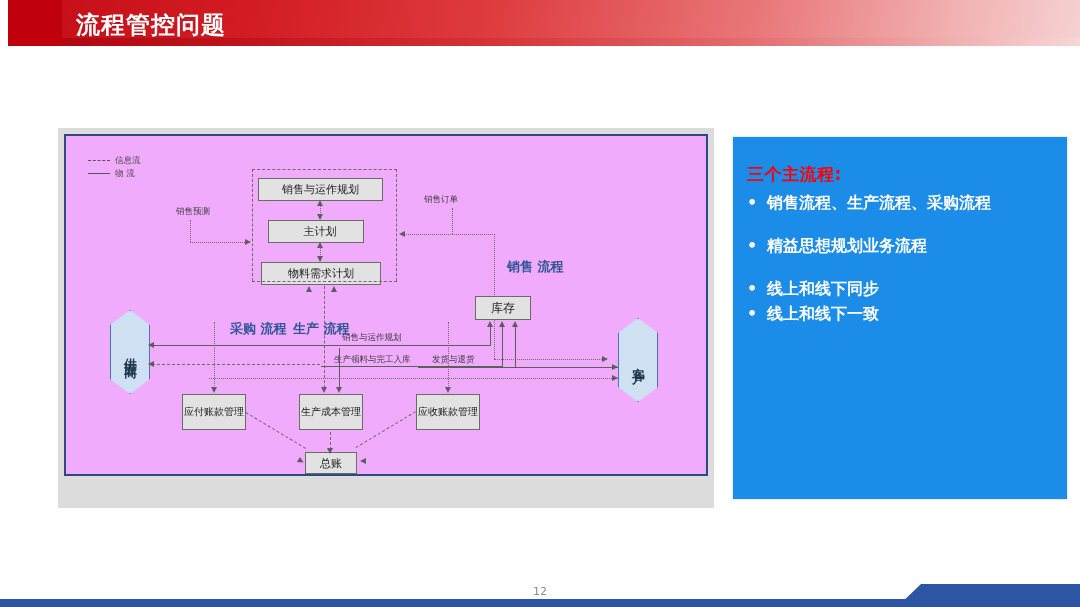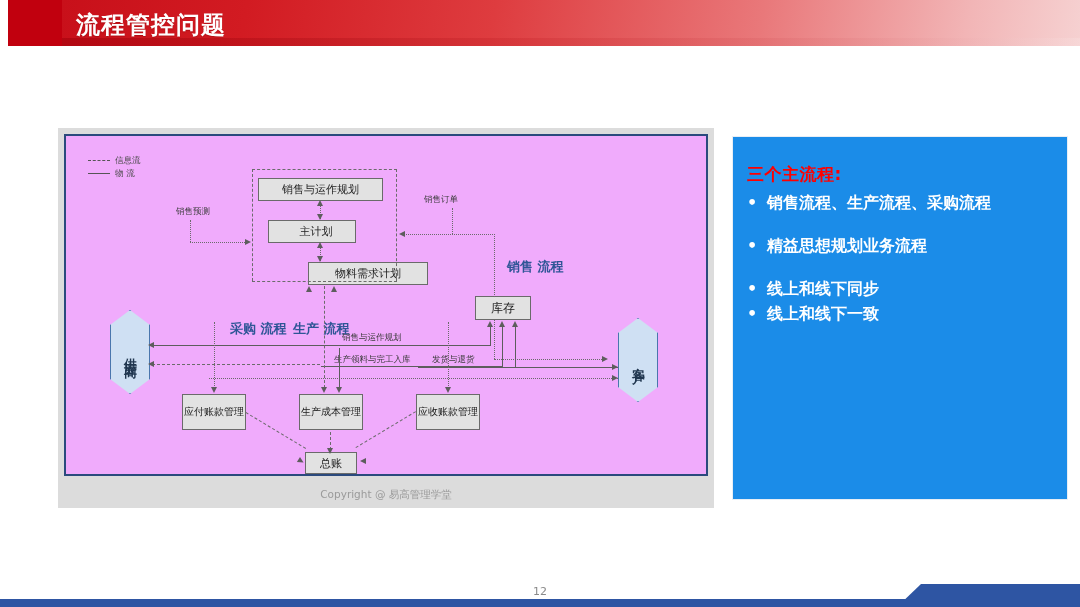--- a/index.html
+++ b/index.html
@@ -153,22 +153,22 @@
           <span class="legend-key dashed"></span>
           <span>信息流</span>
         </div>
         <div class="legend-row">
           <span class="legend-key"></span>
           <span>物 流</span>
         </div>
       </div>
 
       <div class="node" style="left:192px; top:42px; width:125px; height:23px;">销售与运作规划</div>
-      <div class="node" style="left:202px; top:84px; width:88px; height:23px;padding-left:8px;">主计划</div>
-      <div class="node" style="left:195px; top:126px; width:120px; height:23px;margin-left:47px;">物料需求计划</div>
+      <div class="node" style="left:202px; top:84px; width:96px; height:23px;padding-left:8px;">主计划</div>
+      <div class="node" style="left:195px; top:126px; width:120px; height:23px;">物料需求计划</div>
 
       <div class="ln v-dot" style="left:254px; top:66px; height:17px;"></div>
       <div class="arw up" style="left:251px; top:64px;"></div>
       <div class="arw down" style="left:251px; top:78px;"></div>
 
       <div class="ln v-dot" style="left:254px; top:108px; height:17px;"></div>
       <div class="arw up" style="left:251px; top:106px;"></div>
       <div class="arw down" style="left:251px; top:120px;"></div>
 
       <div class="arw up" style="left:240px; top:150px;"></div>
@@ -255,21 +255,20 @@
       <div class="arw down" style="left:379px; top:251px;"></div>
 
       <div class="ln" style="left:180px; top:276px; width:70px; height:44px; border-top:1.3px dashed #6b6b6b; transform-origin: left top; transform: rotate(31deg); border-left:none;"></div>
       <div class="arw right" style="left:232px; top:322px; transform: rotate(31deg);"></div>
       <div class="ln v-dash" style="left:264px; top:296px; height:18px;"></div>
       <div class="arw down" style="left:261px; top:312px;"></div>
       <div class="ln" style="left:350px; top:276px; width:70px; height:44px; border-top:1.3px dashed #6b6b6b; transform-origin: left top; transform: rotate(149deg); border-left:none;"></div>
       <div class="arw left" style="left:294px; top:322px;"></div>
 
     </div>
-    <div class="copyright">Copyright @ 易高管理学堂</div>
   </div>
 
   <div class="blue-panel">
 
     <div class="grp">
       <div class="grp-title">三个主流程:</div>
       <div class="bullet-row">
         <span class="bullet-dot">•</span>
         <span class="bullet-text">销售流程、生产流程、采购流程</span>
       </div>

